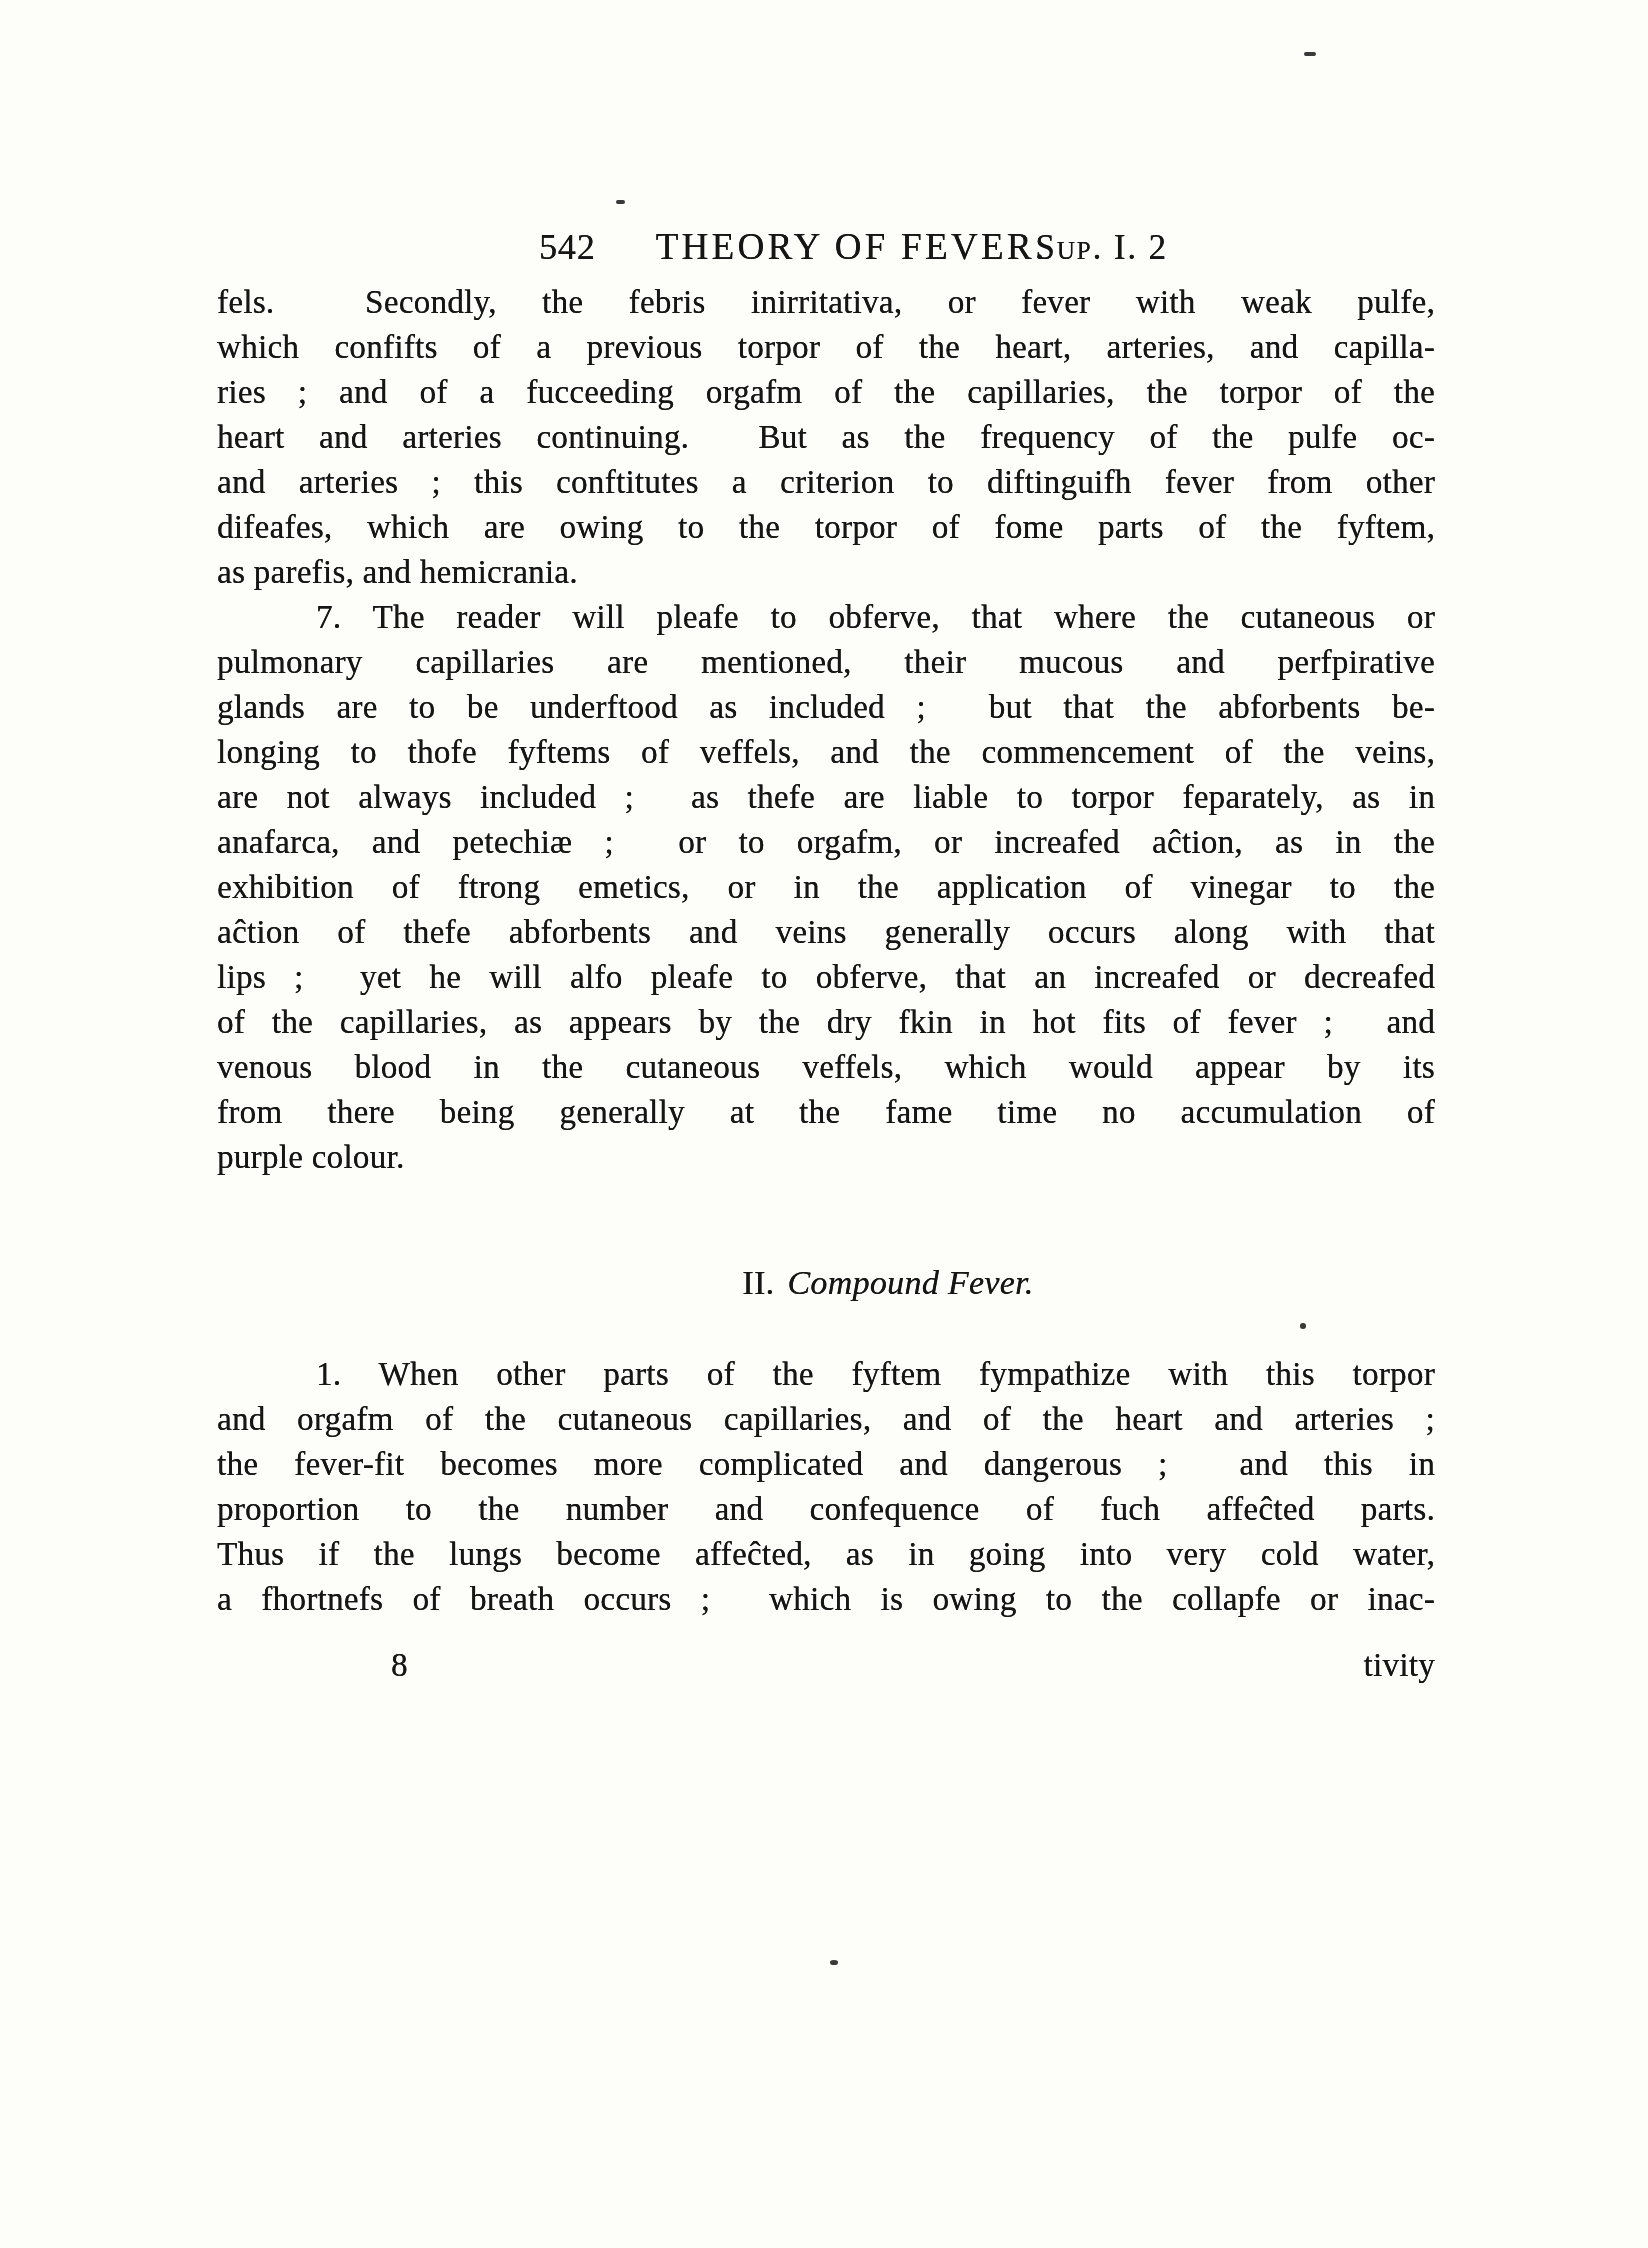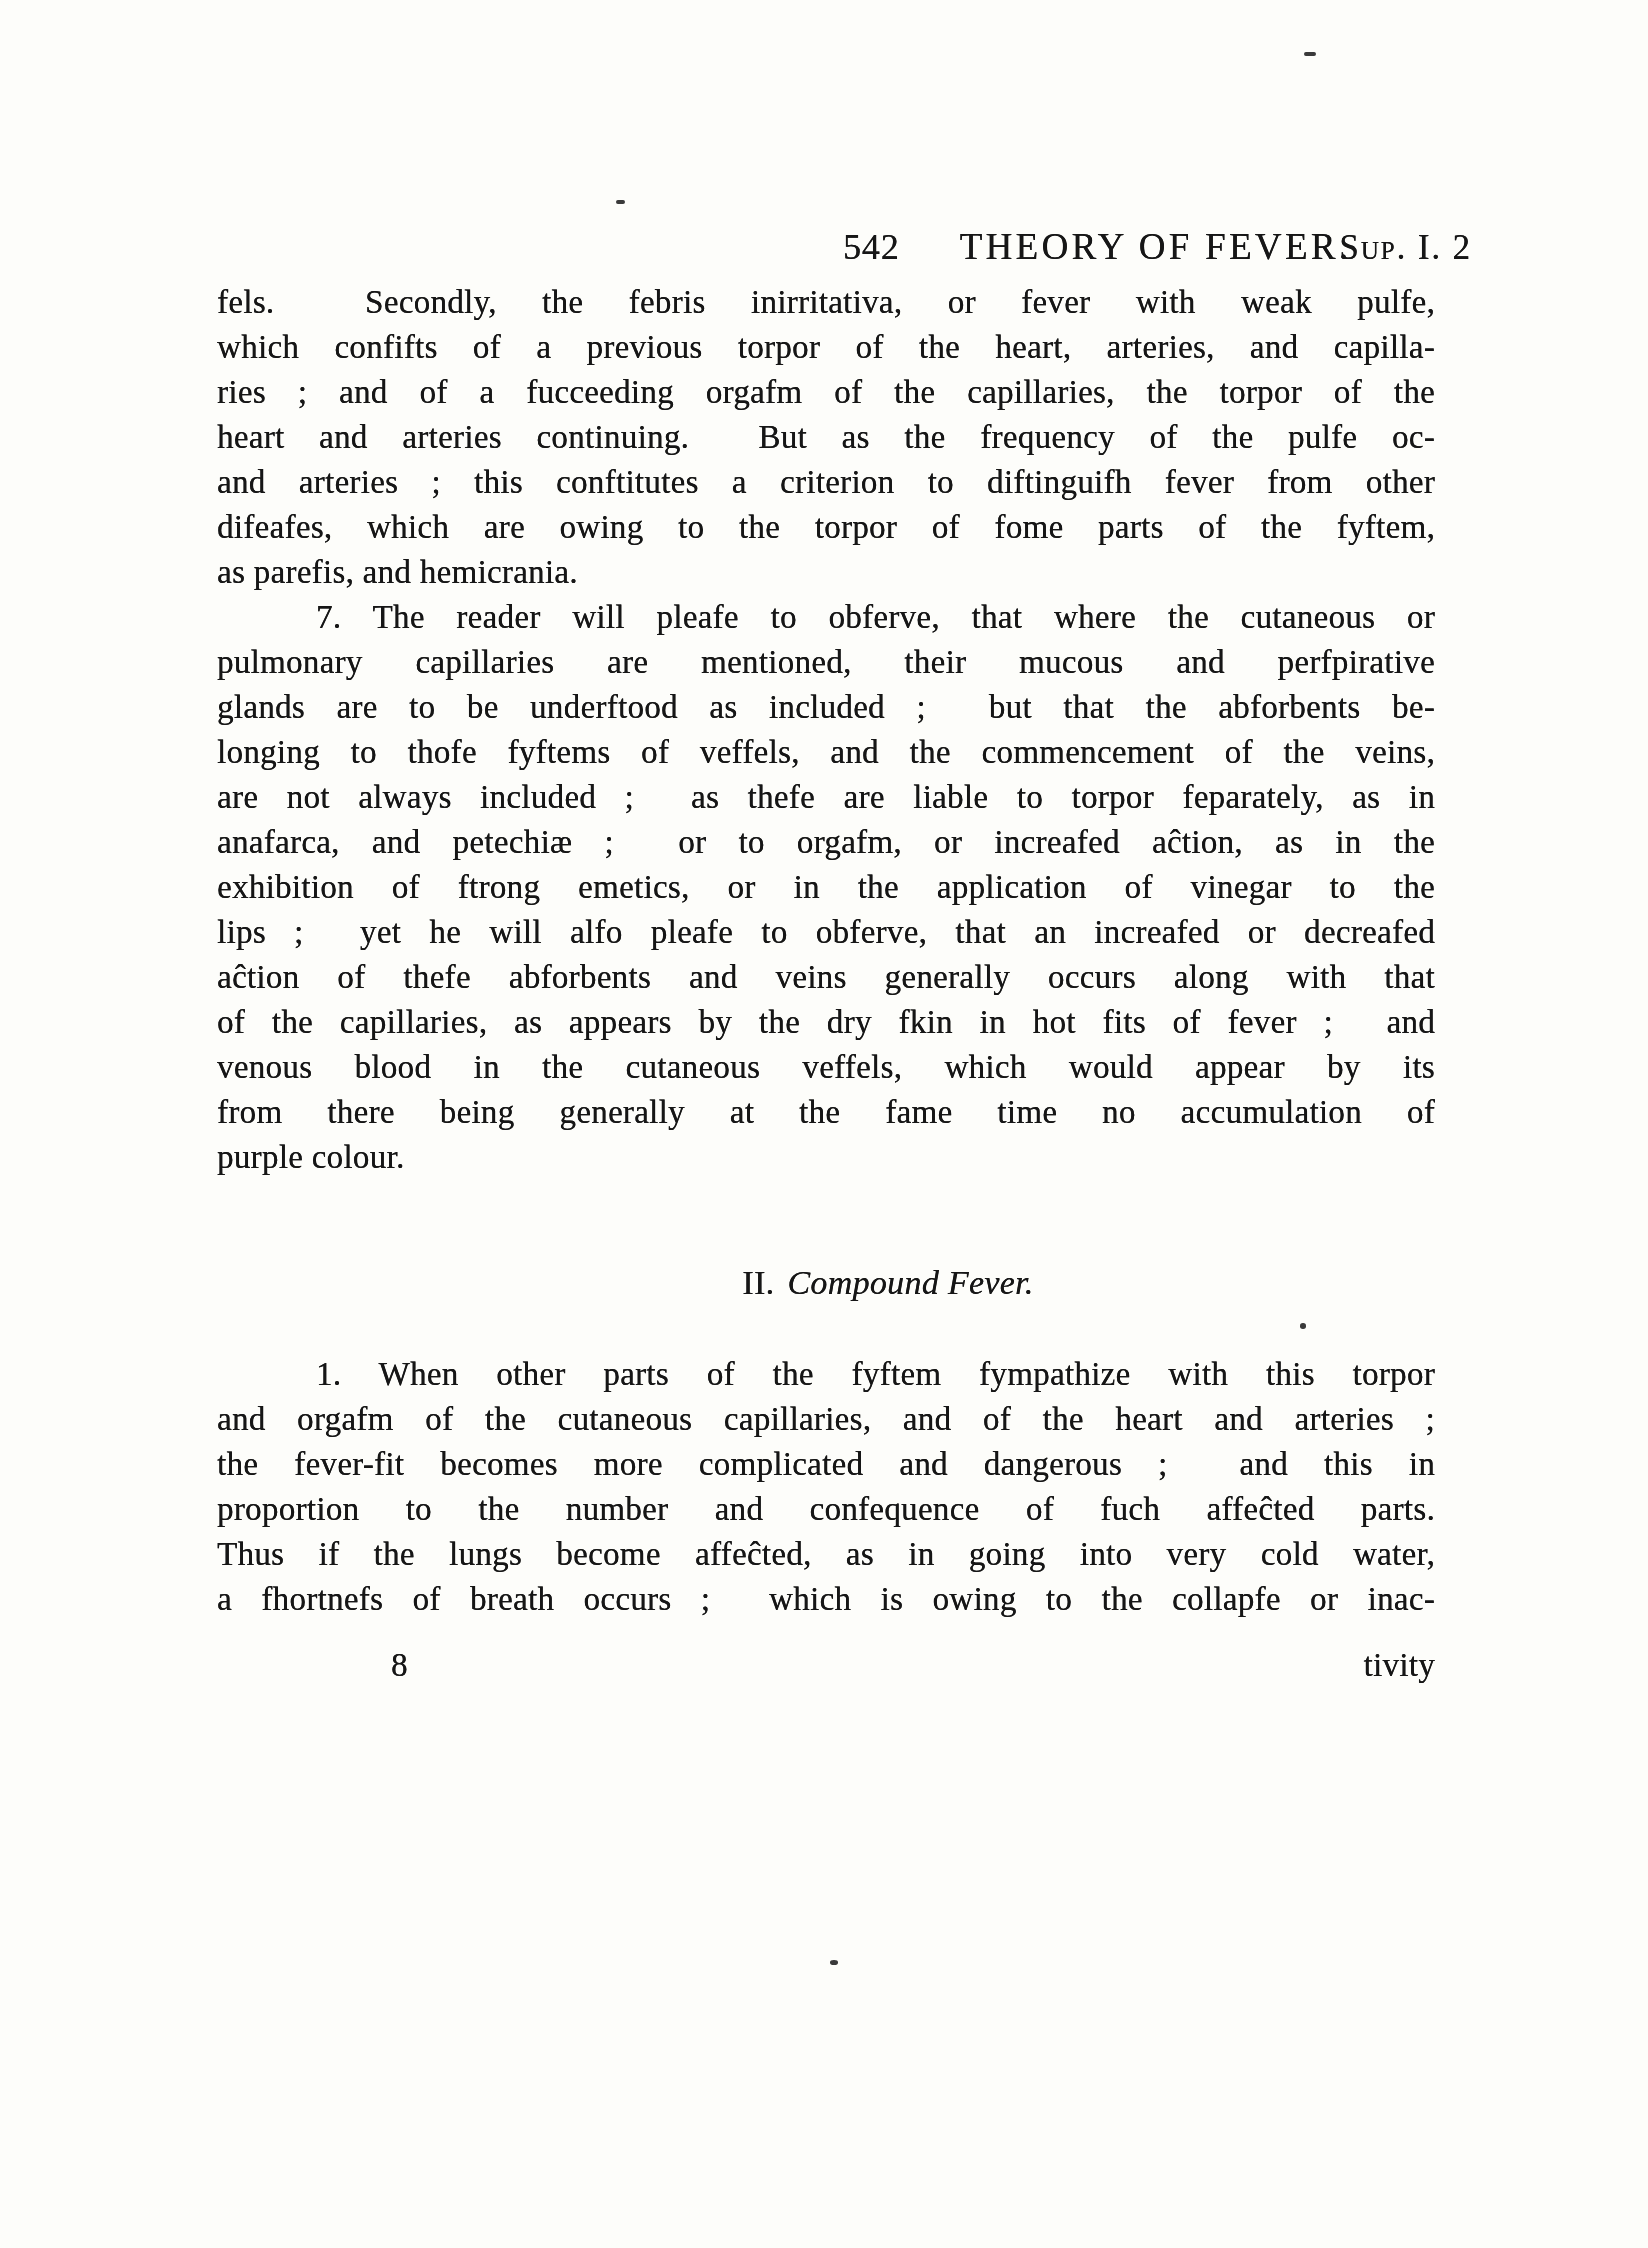--- a/index.html
+++ b/index.html
@@ -13,25 +13,25 @@
     height: 2249px;
     background: #fdfdfa;
     color: #161616;
     font-family: "Liberation Serif", "DejaVu Serif", serif;
     overflow: hidden;
     text-shadow: 0.2px 0.2px 0 currentColor;
   }
   
   .page-header {
     position: absolute;
-    left: 217px;
+    left: 226px;
     top: 225px;
     width: 1255px;
     display: flex;
-    justify-content: flex-end;
+    justify-content: center;
     align-items: baseline;
   }
   .page-number {
     font-size: 36px;
     letter-spacing: 0.9px;
   }
   .running-title {
     font-size: 37px;
     letter-spacing: 3.3px;
     position: relative;
@@ -118,22 +118,22 @@
     </div>
 
     <div class="paragraph-reader-note p-indent">
       <div class="line">7. The reader will pleafe to obferve, that where the cutaneous or</div>
       <div class="line">pulmonary capillaries are mentioned, their mucous and perfpirative</div>
       <div class="line">glands are to be underftood as included ;&nbsp; but that the abforbents be-</div>
       <div class="line">longing to thofe fyftems of veffels, and the commencement of the veins,</div>
       <div class="line">are not always included ;&nbsp; as thefe are liable to torpor feparately, as in</div>
       <div class="line">anafarca, and petechiæ ;&nbsp; or to orgafm, or increafed aĉtion, as in the</div>
       <div class="line">exhibition of ftrong emetics, or in the application of vinegar to the</div>
+      <div class="line">aĉtion of thefe abforbents and veins generally occurs along with that</div>
       <div class="line">lips ;&nbsp; yet he will alfo pleafe to obferve, that an increafed or decreafed</div>
-      <div class="line">aĉtion of thefe abforbents and veins generally occurs along with that</div>
       <div class="line">of the capillaries, as appears by the dry fkin in hot fits of fever ;&nbsp; and</div>
       <div class="line">venous blood in the cutaneous veffels, which would appear by its</div>
       <div class="line">from there being generally at the fame time no accumulation of</div>
       <div class="line last">purple colour.</div>
     </div>
 
     <div class="section-heading">
       <span class="numeral">II.</span><span class="heading-title">Compound Fever.</span>
     </div>
 

